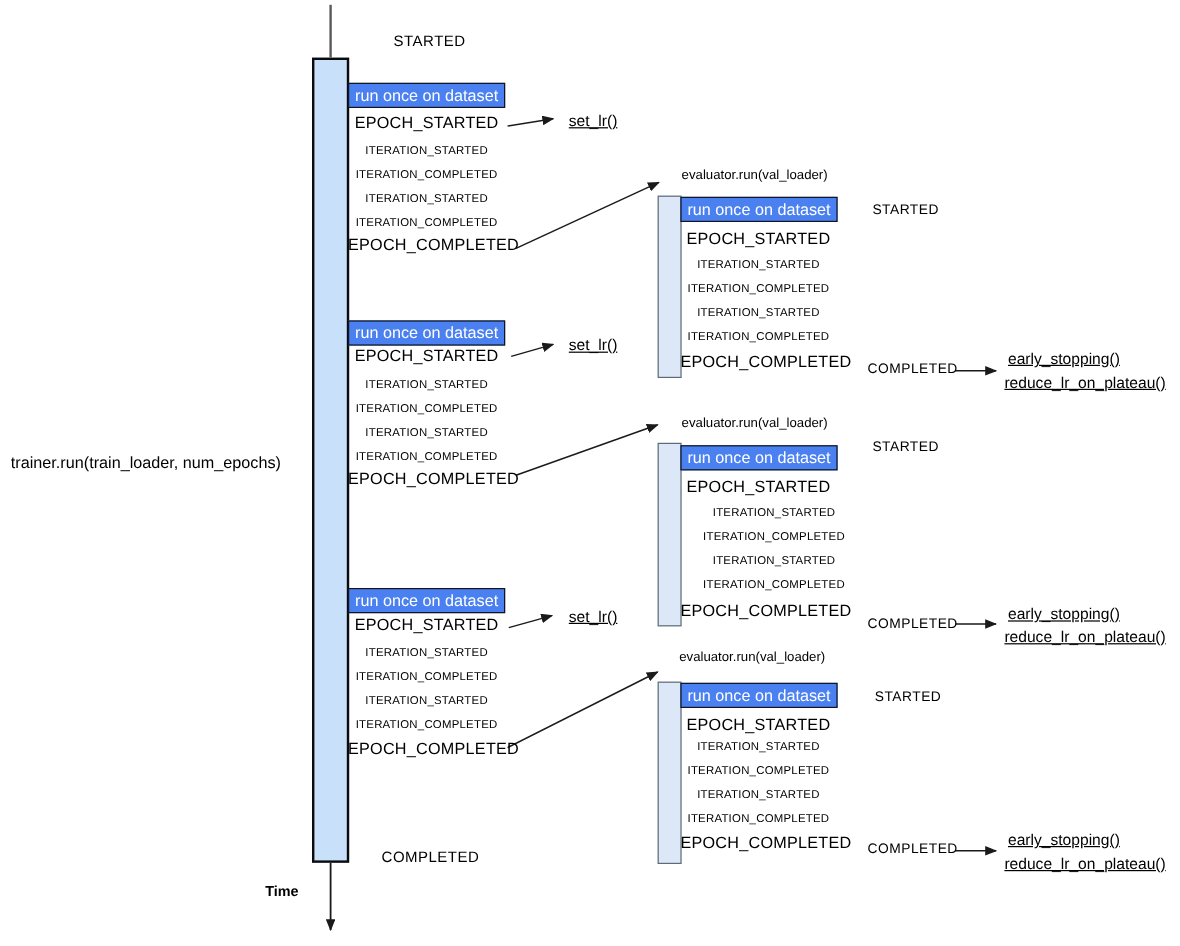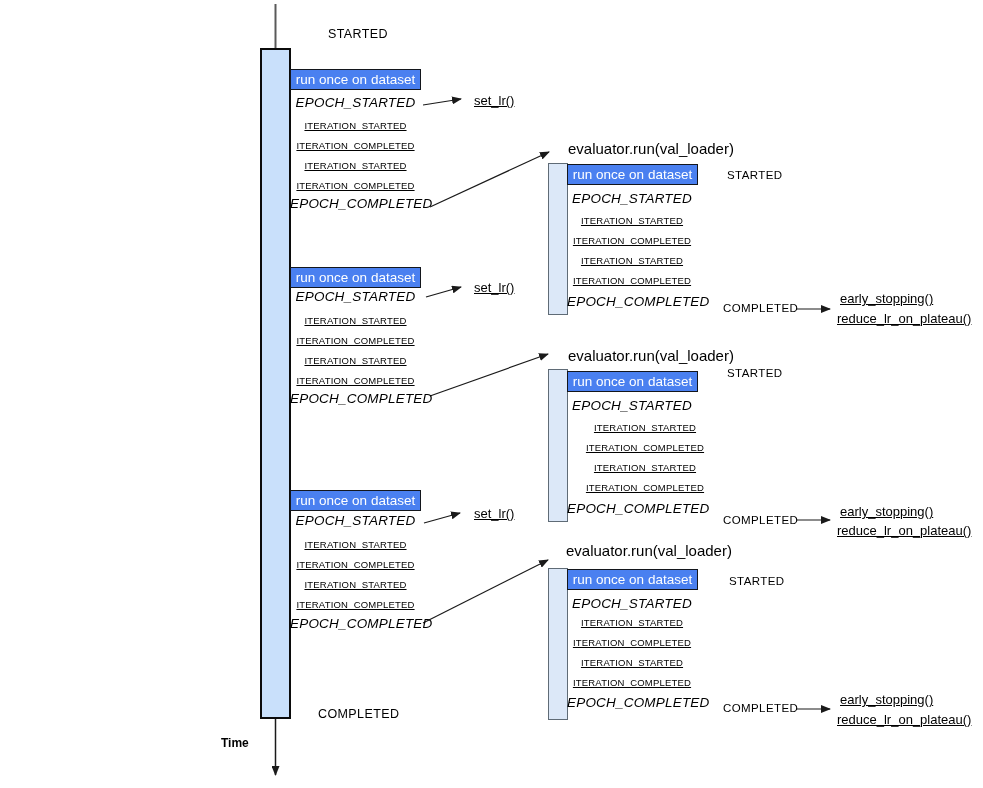--- a/index.html
+++ b/index.html
@@ -8,26 +8,26 @@
   .overlay{position:absolute;left:0;top:0;width:983px;height:788px;pointer-events:none;}
   .abs{position:absolute;white-space:nowrap;}
   .bar{position:absolute;box-sizing:border-box;}
   .trainer-bar{left:260px;top:48px;width:31px;height:671px;background:#c9e0fb;border:2px solid #0b0b0b;}
   .eval-bar{left:548px;width:20px;background:#dce8f8;border:1px solid #5f6b76;}
   .hdr-box{position:absolute;width:131px;height:21px;line-height:20px;box-sizing:border-box;
            background:#4a80f0;border:1px solid #13161c;color:#fff;text-align:center;
            font-size:13.5px;}
   .col-t{left:290px;width:131px;text-align:center;}
   .col-e{left:567px;width:130px;text-align:center;}
-  .evt-big{font-size:13.5px;letter-spacing:.2px;font-style:italic;}
-  .evt-small{font-size:9.5px;letter-spacing:.2px;text-decoration:underline;}
+  .evt-big{font-size:13.5px;letter-spacing:.2px;}
+  .evt-small{font-size:9.5px;letter-spacing:.2px;}
   .side-label{font-size:11.5px;letter-spacing:.4px;}
   .t-label{font-size:12.5px;letter-spacing:.4px;}
   .handler{font-size:13px;text-decoration:underline;}
-  .title{font-size:15px;}
+  .title{font-size:11px;}
   .runlbl{font-size:13.5px;}
   .time{font-size:12px;font-weight:bold;}
 </style>
 </head>
 <body>
 
 <div class="canvas">
 
   <svg class="overlay" viewBox="0 0 983 788">
     <defs>
@@ -42,20 +42,21 @@
     <line x1="426" y1="297" x2="461" y2="287" stroke="#1a1a1a" stroke-width="1.2" marker-end="url(#ah)"></line>
     <line x1="430" y1="396" x2="548" y2="354" stroke="#1a1a1a" stroke-width="1.2" marker-end="url(#ah)"></line>
     <line x1="424" y1="523" x2="460" y2="513" stroke="#1a1a1a" stroke-width="1.2" marker-end="url(#ah)"></line>
     <line x1="423" y1="623" x2="548" y2="560" stroke="#1a1a1a" stroke-width="1.2" marker-end="url(#ah)"></line>
     <line x1="796" y1="309" x2="830" y2="309" stroke="#1a1a1a" stroke-width="1.2" marker-end="url(#ah)"></line>
     <line x1="796" y1="520" x2="830" y2="520" stroke="#1a1a1a" stroke-width="1.2" marker-end="url(#ah)"></line>
     <line x1="796" y1="709" x2="830" y2="709" stroke="#1a1a1a" stroke-width="1.2" marker-end="url(#ah)"></line>
   </svg>
 
   <div class="bar trainer-bar"></div>
+  <div class="abs runlbl" style="left:9px;top:378px;">trainer.run(train_loader, num_epochs)</div>
   <div class="abs t-label" style="left:328px;top:27px;">STARTED</div>
   <div class="abs t-label" style="left:318px;top:707px;">COMPLETED</div>
   <div class="abs time" style="left:221px;top:736px;">Time</div>
 
   <div class="hdr-box" style="left:290px;top:69px;">run once on dataset</div>
   <div class="abs col-t evt-big" style="top:95px;">EPOCH_STARTED</div>
   <div class="abs col-t evt-small" style="top:120px;">ITERATION_STARTED</div>
   <div class="abs col-t evt-small" style="top:140px;">ITERATION_COMPLETED</div>
   <div class="abs col-t evt-small" style="top:160px;">ITERATION_STARTED</div>
   <div class="abs col-t evt-small" style="top:180px;">ITERATION_COMPLETED</div>

